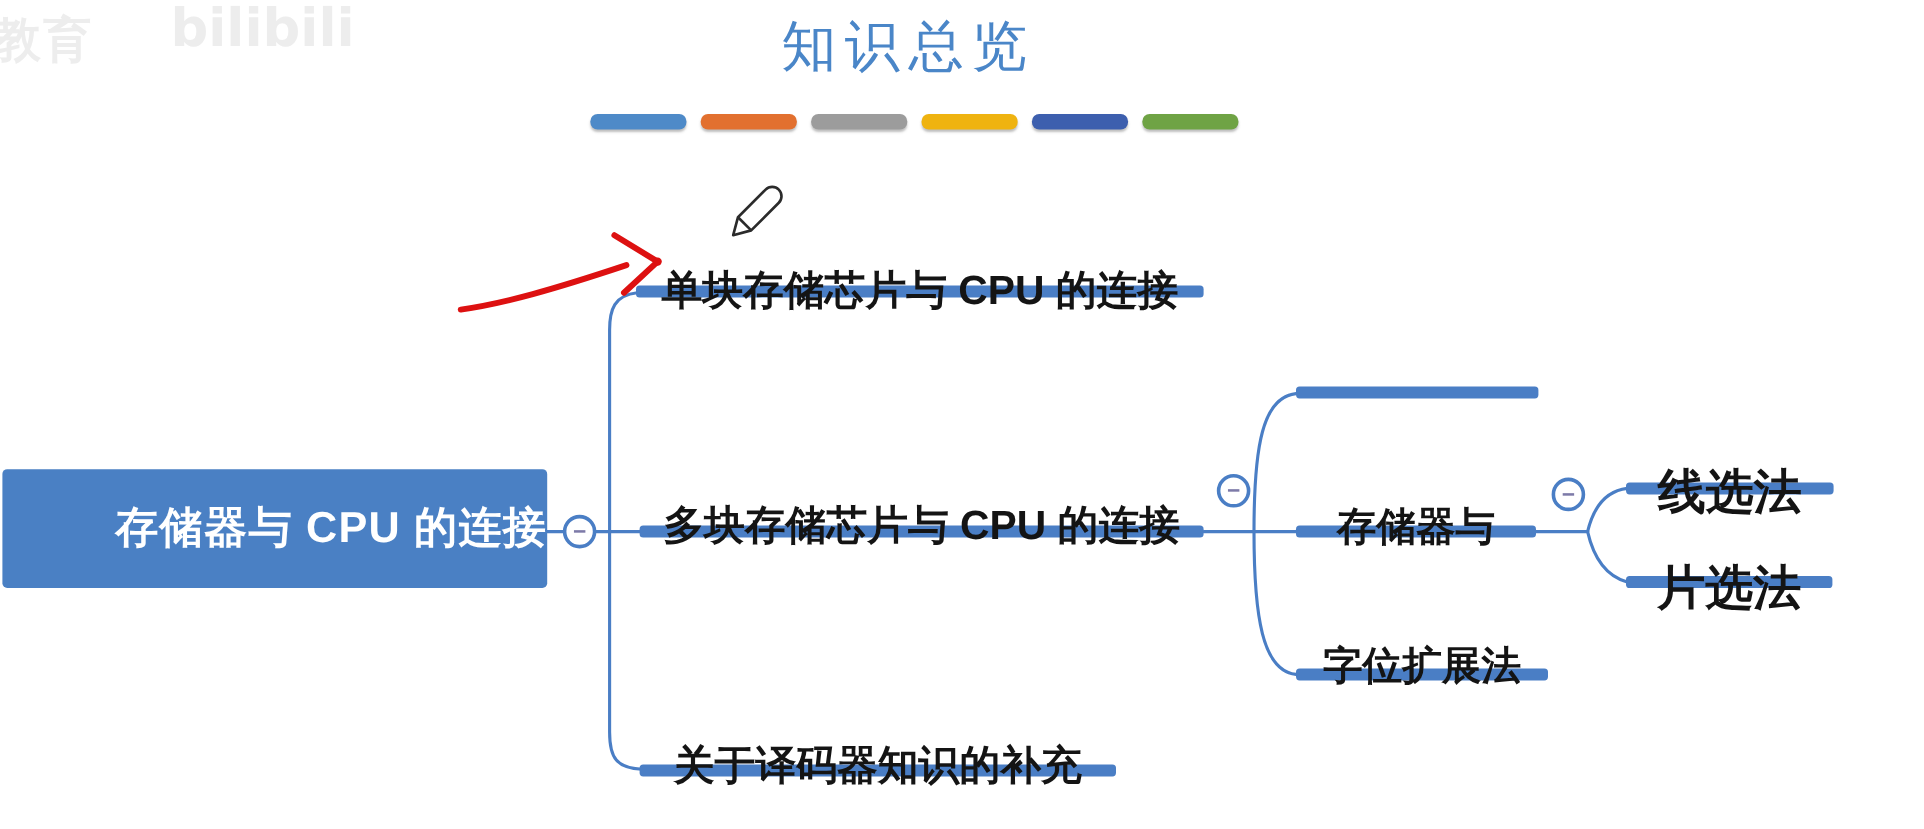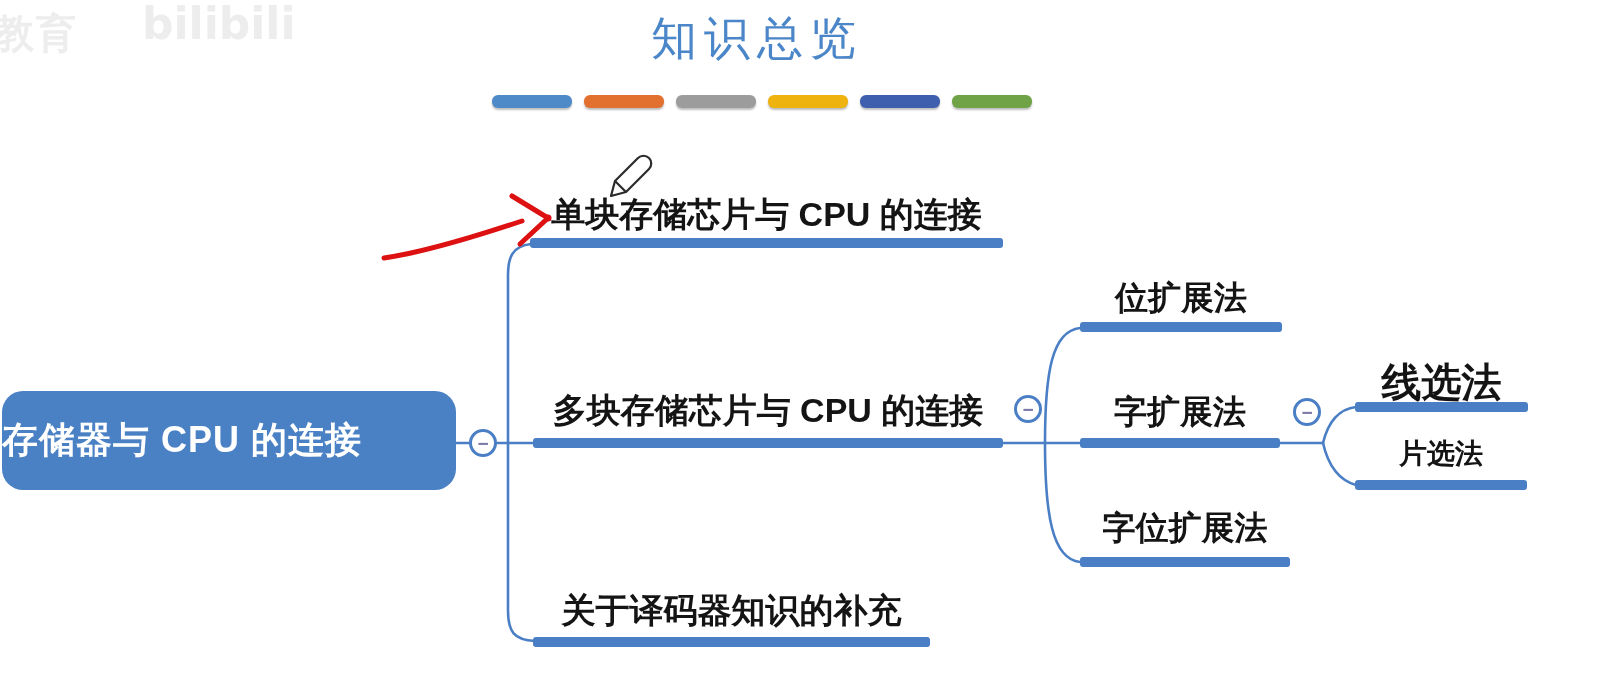--- a/index.html
+++ b/index.html
@@ -28,34 +28,34 @@
   #bar-l1-1{left:533px;top:438px;width:470px;}
   #bar-l1-2{left:533px;top:637px;width:397px;}
   #bar-l2-0{left:1080px;top:322px;width:202px;}
   #bar-l2-1{left:1080px;top:438px;width:200px;}
   #bar-l2-2{left:1080px;top:557px;width:210px;}
   #bar-l3-0{left:1355px;top:402px;width:173px;}
   #bar-l3-1{left:1355px;top:480px;width:172px;}
   
   .nlabel{
     position:absolute;text-align:center;font-weight:600;color:var(--text-black);
-    white-space:nowrap;z-index:2;
+    white-space:nowrap;z-index:2;margin-top:27px;
   }
   #lab-l1-0{left:530px;width:473px;top:192px;font-size:34px;}
   #lab-l1-1{left:533px;width:470px;top:388px;font-size:34px;}
   #lab-l1-2{left:533px;width:397px;top:588px;font-size:34px;}
   #lab-l2-0{left:1080px;width:202px;top:276px;font-size:33px;}
   #lab-l2-1{left:1080px;width:200px;top:390px;font-size:33px;}
   #lab-l2-2{left:1080px;width:210px;top:506px;font-size:33px;}
   #lab-l3-0{left:1355px;width:173px;top:355px;font-size:40px;}
-  #lab-l3-1{left:1355px;width:172px;top:435px;font-size:28px;}
+  #lab-l3-1{left:1355px;width:172px;top:435px;font-size:40px;}
   
   #root-node{
-    position:absolute;left:2px;top:391px;width:454px;height:99px;border-radius:21px;
-    background:var(--root-blue);z-index:2;display:flex;align-items:center;justify-content:flex-start;
+    position:absolute;left:2px;top:391px;width:454px;height:99px;border-radius:4px;
+    background:var(--root-blue);z-index:2;display:flex;align-items:center;justify-content:flex-end;
   }
   #root-node .rlabel{color:#ffffff;font-size:36px;font-weight:bold;letter-spacing:1px;white-space:nowrap;}
   
   .ccircle{
     position:absolute;width:28px;height:28px;border-radius:50%;background:#ffffff;
     border:3px solid var(--branch-blue);box-sizing:border-box;z-index:3;
     display:flex;align-items:center;justify-content:center;
     color:var(--minus-color);font-size:19px;font-weight:bold;line-height:1;cursor:pointer;
   }
   #collapse-root{left:469px;top:429px;}
@@ -111,22 +111,21 @@
   <div class="bar" id="bar-l1-2"></div>
   <div class="bar" id="bar-l2-0"></div>
   <div class="bar" id="bar-l2-1"></div>
   <div class="bar" id="bar-l2-2"></div>
   <div class="bar" id="bar-l3-0"></div>
   <div class="bar" id="bar-l3-1"></div>
 
   <div class="nlabel" id="lab-l1-0">单块存储芯片与 CPU 的连接</div>
   <div class="nlabel" id="lab-l1-2">关于译码器知识的补充</div>
   <div class="nlabel" id="lab-l1-1">多块存储芯片与 CPU 的连接</div>
-  <div class="nlabel" id="lab-l2-0">位扩展法</div>
-  <div class="nlabel" id="lab-l2-1">字扩展法</div>
+  <div class="nlabel" id="lab-l2-1">存储器与</div>
   <div class="nlabel" id="lab-l2-2">字位扩展法</div>
   <div class="nlabel" id="lab-l3-0">线选法</div>
   <div class="nlabel" id="lab-l3-1">片选法</div>
 
   <div class="ccircle" id="collapse-root">
     <span>−</span>
   </div>
   <div class="ccircle" id="collapse-multi">
     <span>−</span>
   </div>

